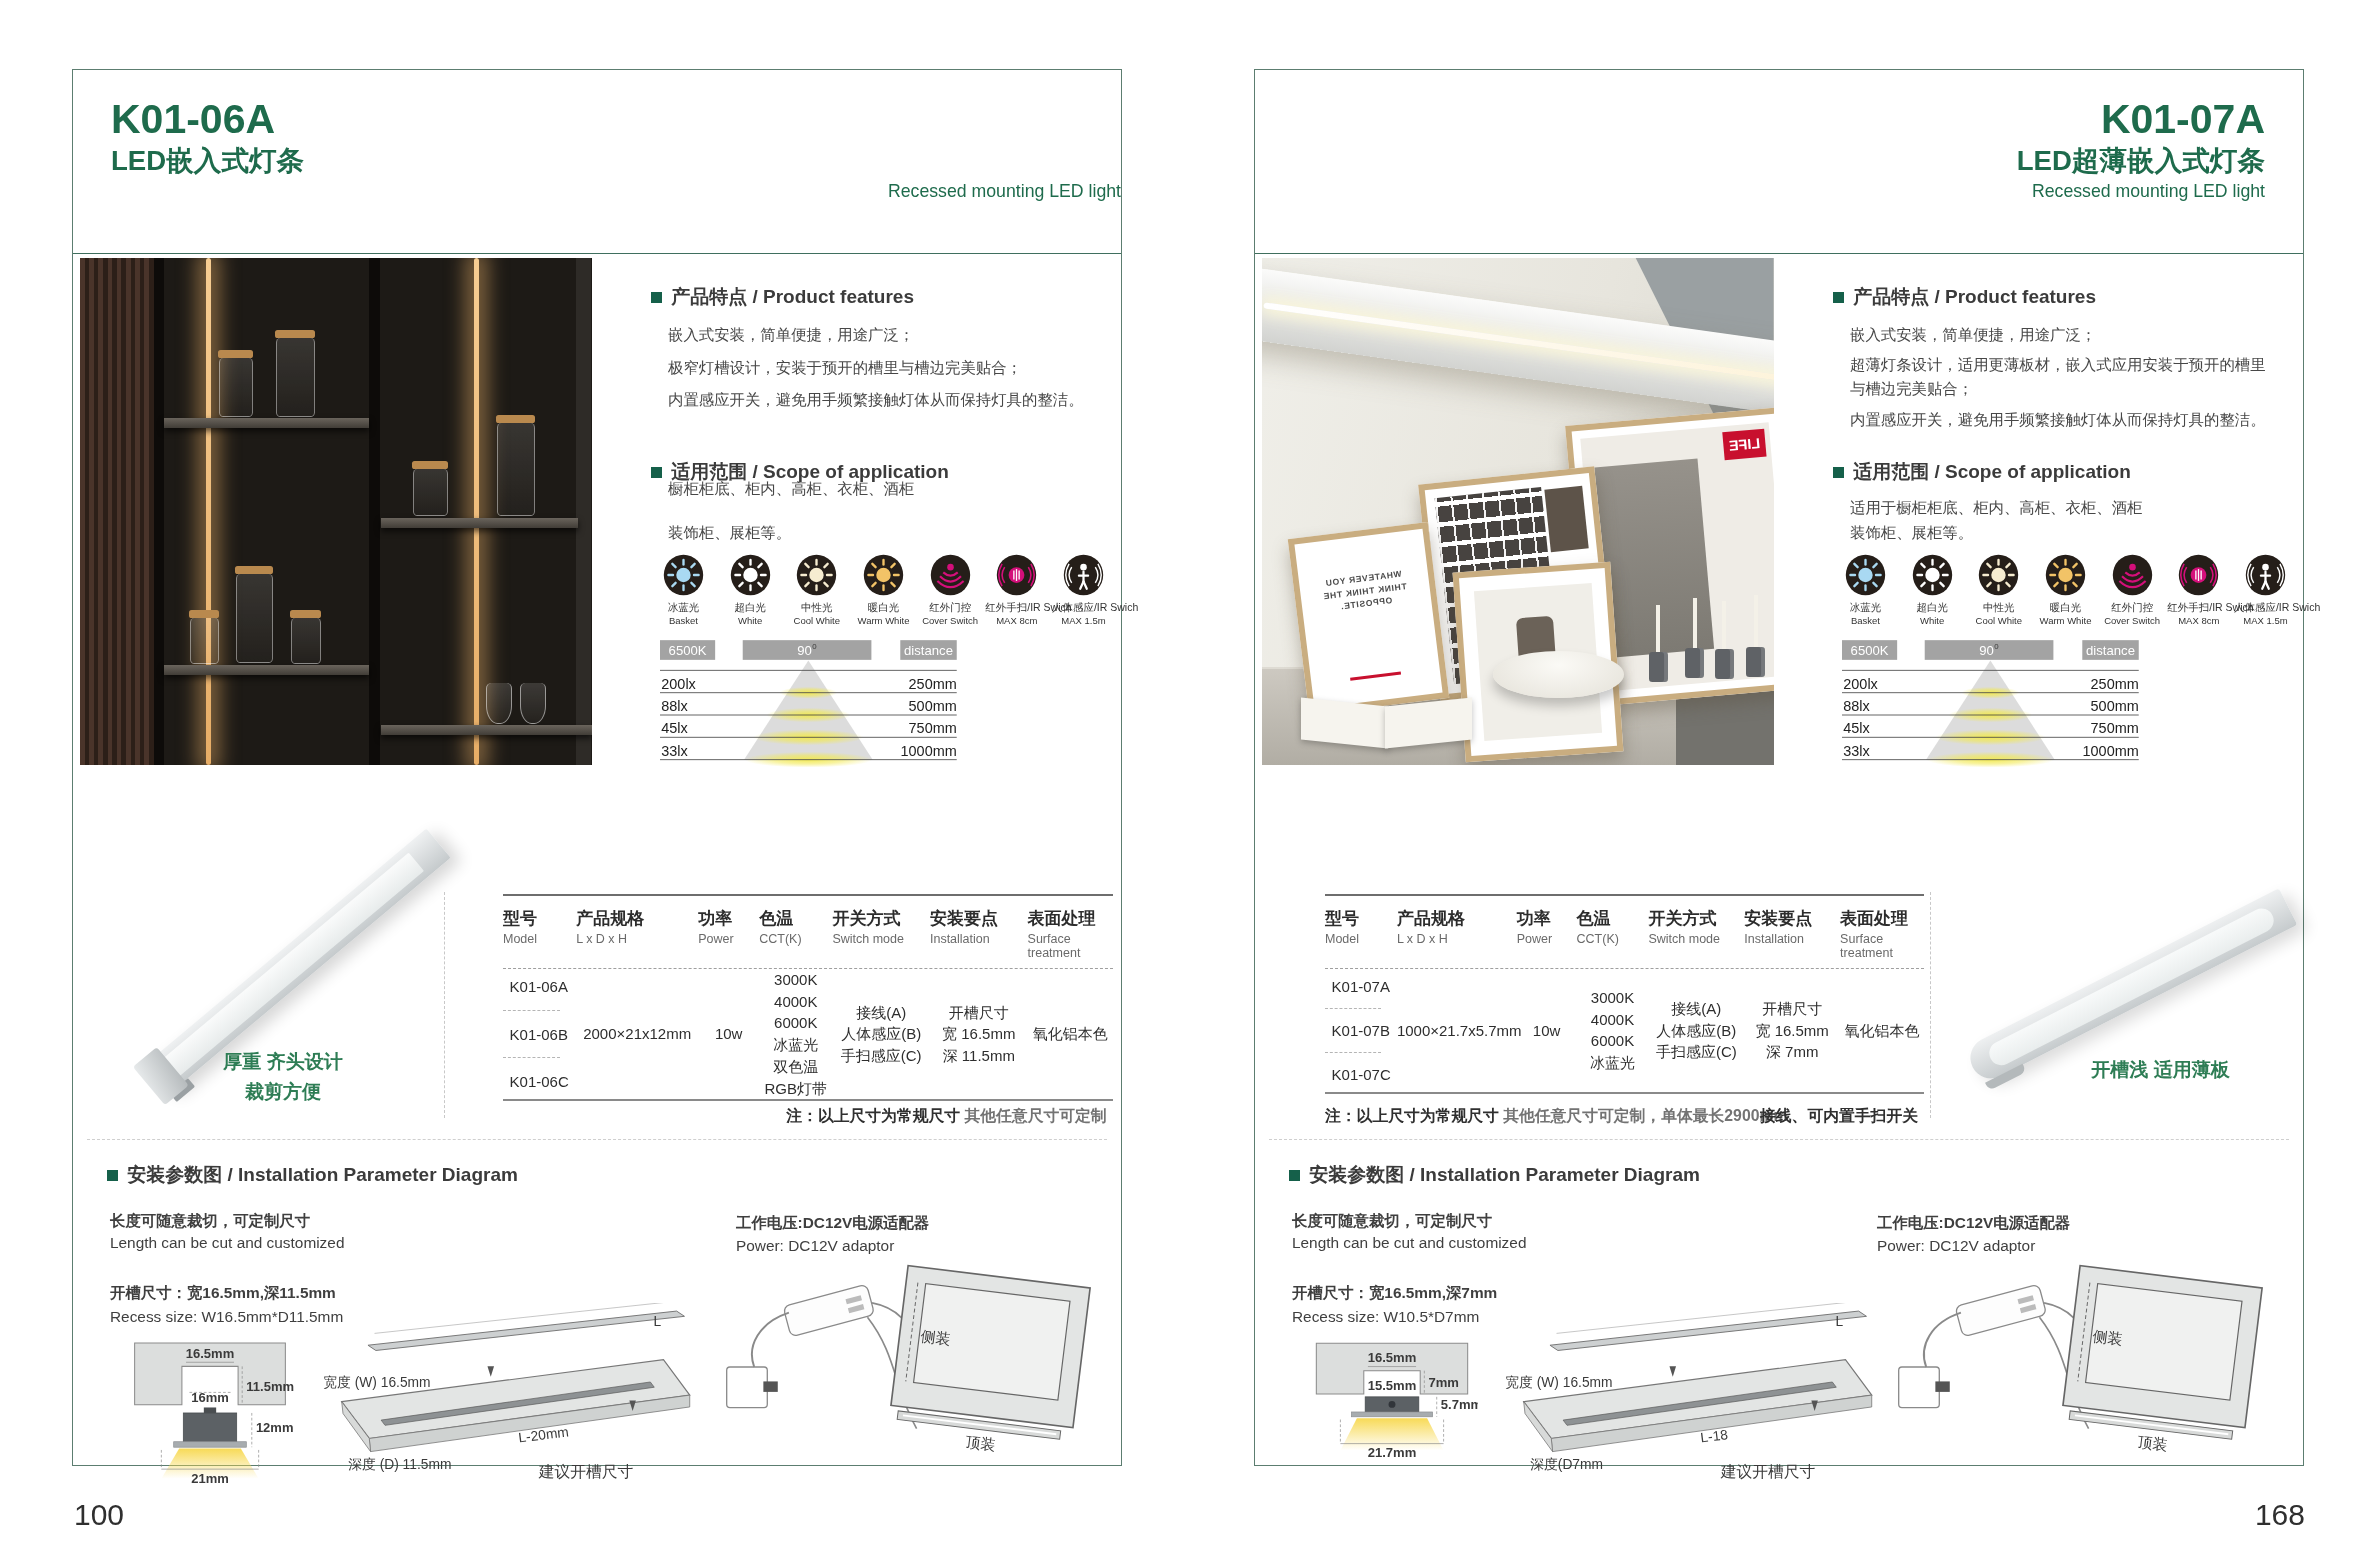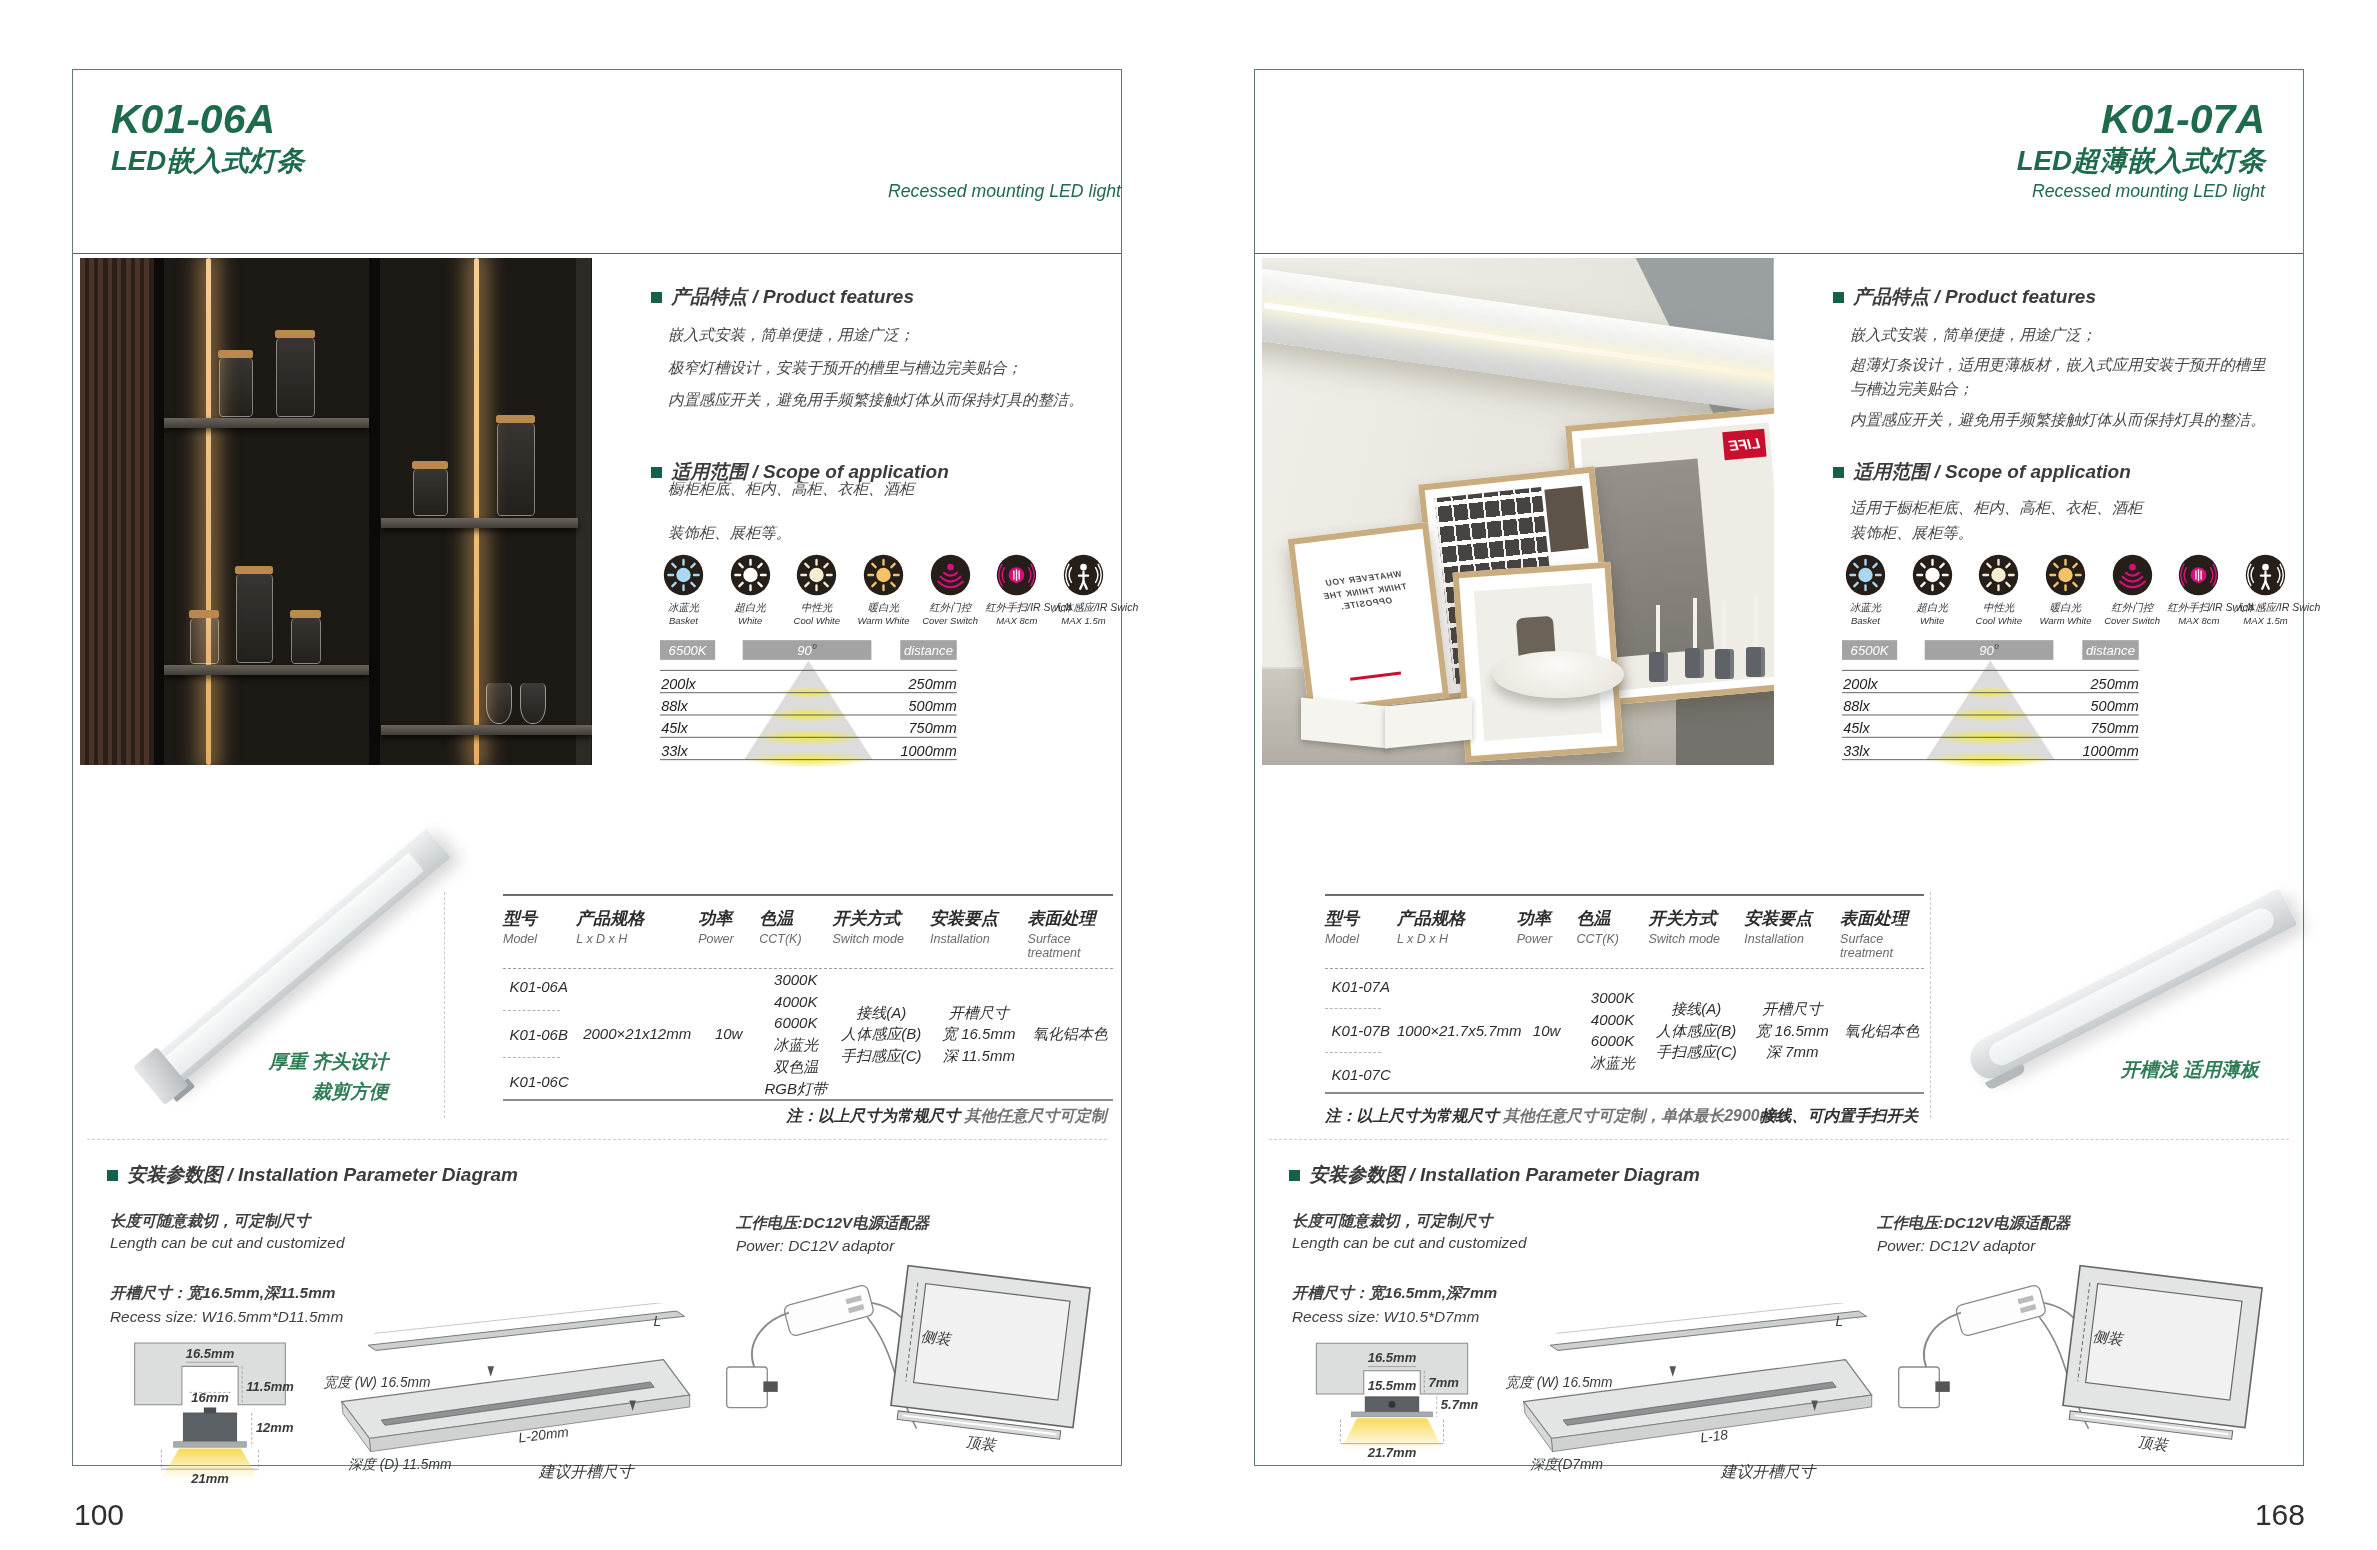--- a/index.html
+++ b/index.html
@@ -1,19 +1,19 @@
 <!DOCTYPE html>
 <html style="font-size:10.5px"><head>
 <meta charset="utf-8">
 <style>
   * { margin:0; padding:0; box-sizing:border-box; }
   html,body { background:#fff; }
   body { width:2377px; height:1550px; position:relative; font-family:"Liberation Sans",sans-serif; color:#333; }
   .abs { position:absolute; }
-  .page { position:absolute; top:69px; width:1050px; height:1397px; background:#fff; border:1.3px solid #5c7d70;font-style:italic; }
+  .page { position:absolute; top:69px; width:1050px; height:1397px; background:#fff; border:1.3px solid #5c7d70; }
   #pageL { left:72px; } #pageR { left:1254px; }
   .pagenum { position:absolute; top:1498px; font-size:30px; color:#2f2f2f; }
   
   .ph { position:absolute; left:0; right:0; top:0; height:184px; border-bottom:1.3px solid #3f6f5e; padding-top:26px; }
   .ph .code { font-size:41px; font-weight:bold; color:#1e6b4c; line-height:46px; }
   .ph .tcn  { font-size:27.6px; font-weight:bold; color:#1e6b4c; line-height:38px; }
   .ph .ten  { font-size:17.7px; color:#1e6b4c; line-height:23.6px;text-align:right; }
   .alignL { padding-left:38px; text-align:left; }
   .alignR { padding-right:38px; text-align:right; }
   
@@ -74,21 +74,21 @@
           background:linear-gradient(#fafbfb,#e7ebeb); border-radius:1.3px; }
   .barL::after { content:""; position:absolute; left:-10.5px; top:-5.9px; width:31.5px; height:50px;
           background:linear-gradient(100deg,#e8ebec,#b5babc); border-radius:3.3px; }
   .barL .foot { position:absolute; left:1.3px; bottom:-11px; width:23.6px; height:11px; background:#9aa0a3; border-radius:1.3px; }
   .barR { position:absolute; left:10.5px; top:201px; width:354px; height:41px; transform:rotate(-27deg); transform-origin:23.6px 20.3px;
           background:linear-gradient(#eef0f1,#c6cbcd); border-radius:21px 3.3px 3.3px 21px; box-shadow:6.6px 9.2px 15.8px rgba(0,0,0,.14); }
   .barR::before { content:""; position:absolute; left:19.7px; right:18.4px; top:8.5px; bottom:8.5px;
           background:linear-gradient(#f8fafa,#e9eded); border-radius:11.8px; }
   .barR::after { content:""; position:absolute; left:3.9px; bottom:-7.9px; width:42px; height:9.2px;
           background:#b4b9bb; border-radius:0 0 6.6px 6.6px; }
-  .cap { position:absolute; color:#2e7d55; font-weight:bold; font-size:19px; line-height:30px; text-align:right; }
+  .cap { position:absolute; color:#2e7d55; font-weight:bold; font-size:19px; line-height:30px; text-align:center; }
   .vdash { position:absolute; width:0; border-left:1.3px dashed #c8c8c8; }
   .hdash { position:absolute; left:14.4px; right:14.4px; border-top:1.3px dashed #cfcfcf; }
   
   .spec-table { position:absolute; border-top:2px solid #6e6e6e; border-bottom:2px solid #8a8a8a; }
   .t-head, .t-body { display:grid; grid-template-columns:12% 20% 10% 12% 16% 16% 14%; }
   .t-head { padding:10.5px 0 7.9px 0; border-bottom:1.3px dashed #9f9f9f; }
   .th { text-align:left; }
   .th-cn { font-size:17px; font-weight:bold; color:#2c2c2c; }
   .th-en { font-size:12.5px; color:#6a6a6a; margin-top:2.6px; }
   .t-body { align-items:center; min-height:123px; }

